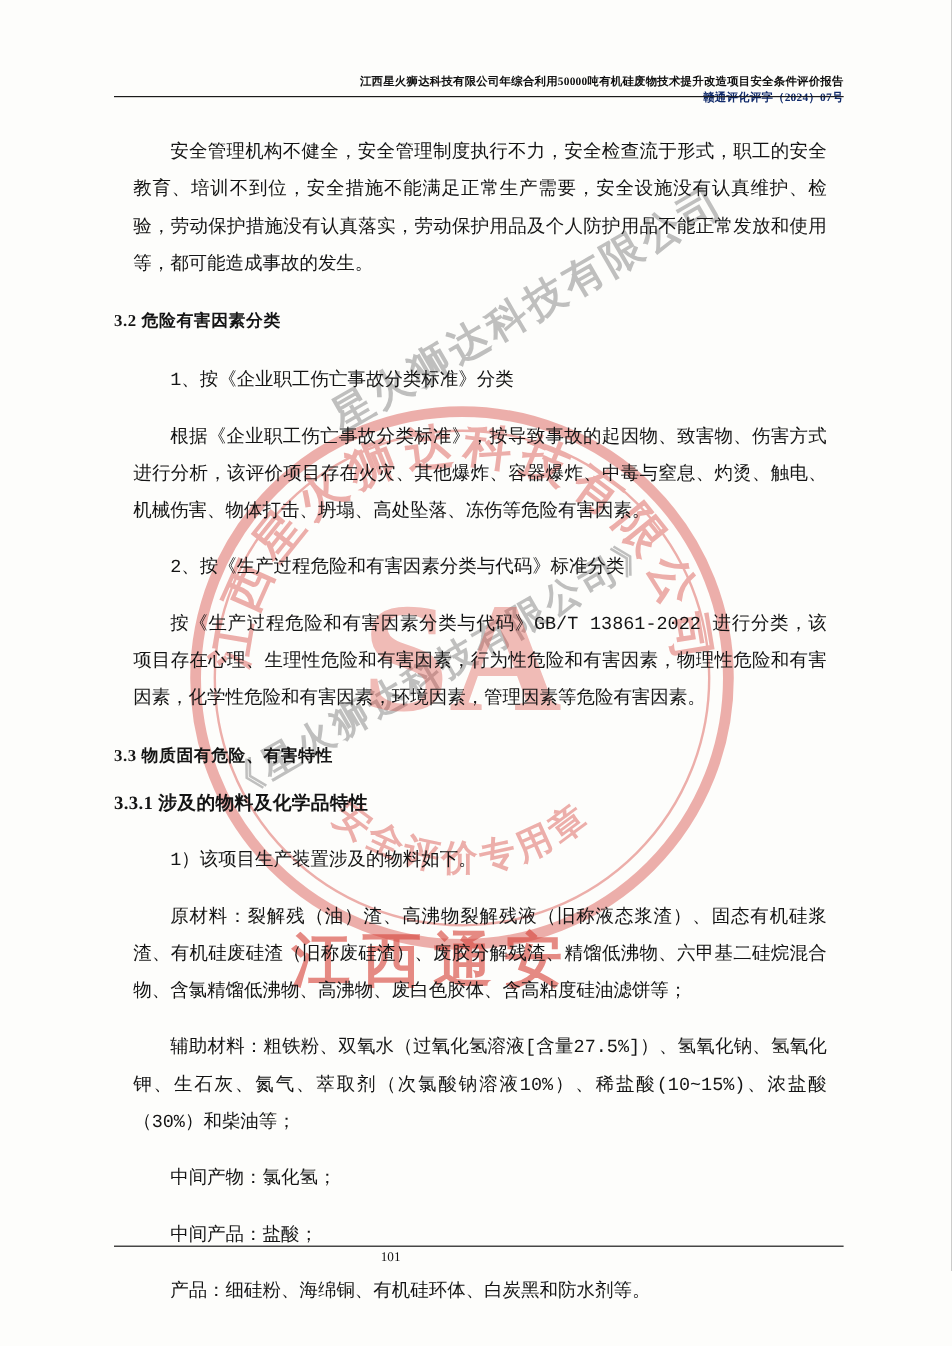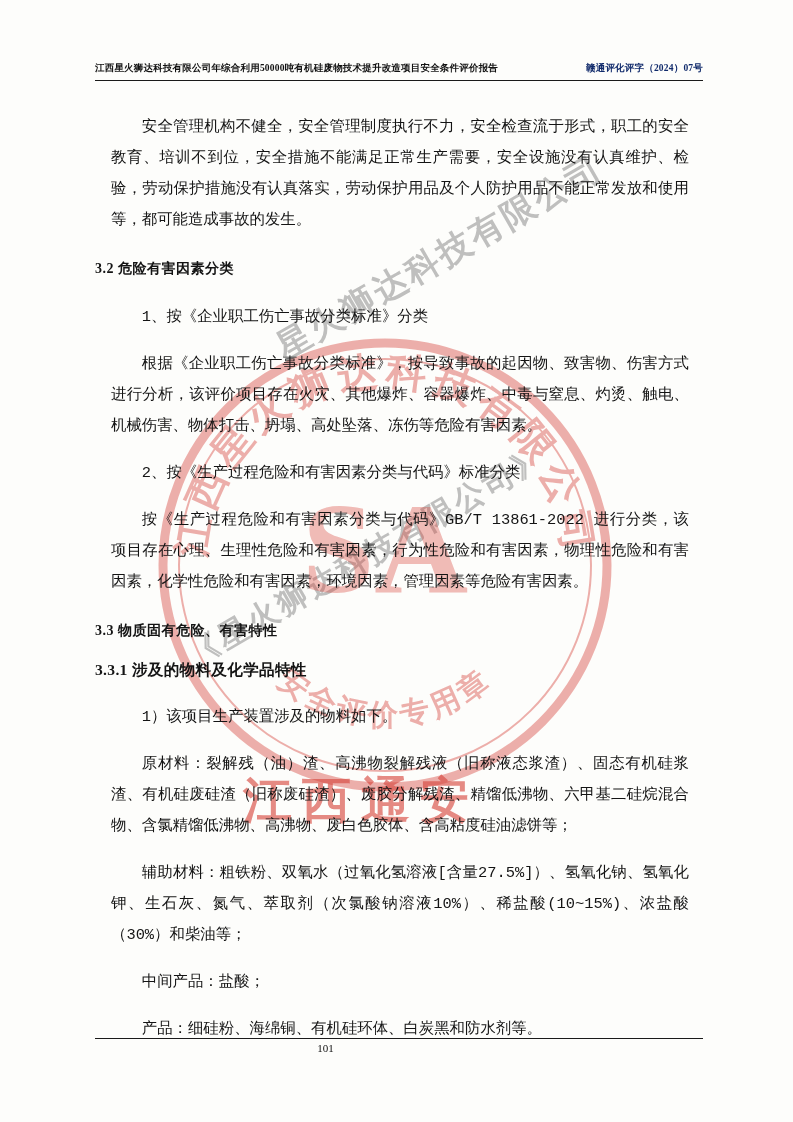--- a/index.html
+++ b/index.html
@@ -29,20 +29,21 @@
     position: absolute;
     left: 95px;
     top: 62px;
     width: 608px;
     display: flex;
     justify-content: space-between;
     align-items: flex-end;
     font-size: 9.5px;
     font-weight: bold;
     letter-spacing: 0.2px;
+    flex-direction: column;
   }
   .header-left { color: #111; white-space: nowrap; }
   .header-right { color: #102a6b; white-space: nowrap; padding-left: 16px; }
   .header-rule {
     position: absolute;
     left: 95px;
     top: 80px;
     width: 608px;
     height: 1px;
     background: #1a1a1a;
@@ -179,20 +180,21 @@
       <h2 class="h2">3.2 危险有害因素分类</h2>
       <p class="p">1、按《企业职工伤亡事故分类标准》分类</p>
       <p class="p">根据《企业职工伤亡事故分类标准》，按导致事故的起因物、致害物、伤害方式进行分析，该评价项目存在火灾、其他爆炸、容器爆炸、中毒与窒息、灼烫、触电、机械伤害、物体打击、坍塌、高处坠落、冻伤等危险有害因素。</p>
       <p class="p">2、按《生产过程危险和有害因素分类与代码》标准分类</p>
       <p class="p">按《生产过程危险和有害因素分类与代码》GB/T 13861-2022 进行分类，该项目存在心理、生理性危险和有害因素，行为性危险和有害因素，物理性危险和有害因素，化学性危险和有害因素，环境因素，管理因素等危险有害因素。</p>
       <h2 class="h2">3.3 物质固有危险、有害特性</h2>
       <h3 class="h3">3.3.1 涉及的物料及化学品特性</h3>
       <p class="p">1）该项目生产装置涉及的物料如下。</p>
       <p class="p">原材料：裂解残（油）渣、高沸物裂解残液（旧称液态浆渣）、固态有机硅浆渣、有机硅废硅渣（旧称废硅渣）、废胶分解残渣、精馏低沸物、六甲基二硅烷混合物、含氯精馏低沸物、高沸物、废白色胶体、含高粘度硅油滤饼等；</p>
       <p class="p">辅助材料：粗铁粉、双氧水（过氧化氢溶液[含量27.5%]）、氢氧化钠、氢氧化钾、生石灰、氮气、萃取剂（次氯酸钠溶液10%）、稀盐酸(10~15%)、浓盐酸（30%）和柴油等；</p>
+      <p class="p">中间产物：氯化氢；</p>
       <p class="p">中间产品：盐酸；</p>
       <p class="p">产品：细硅粉、海绵铜、有机硅环体、白炭黑和防水剂等。</p>
     </div>
 
     <div class="footer-rule"></div>
     <div class="footer-num">101</div>
 
   </div>
 </div>
 

